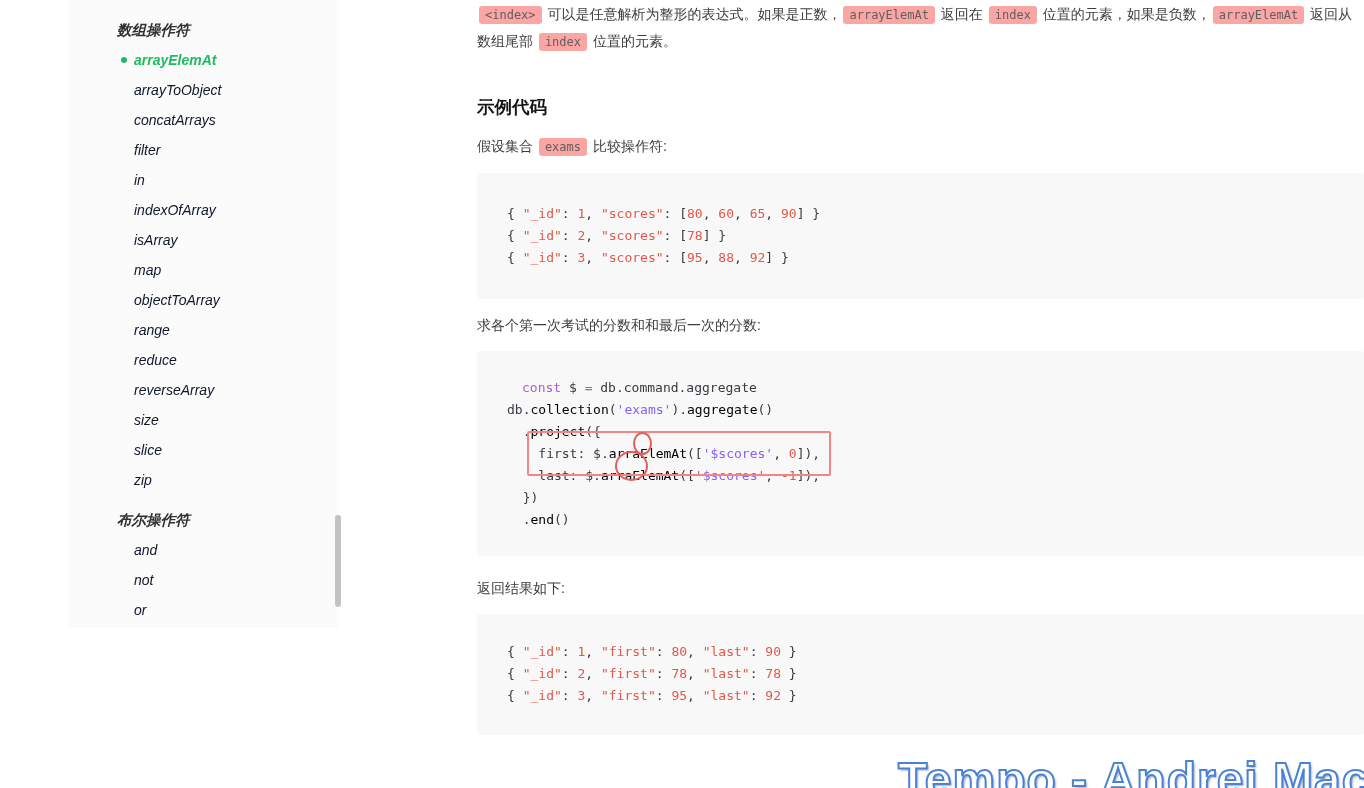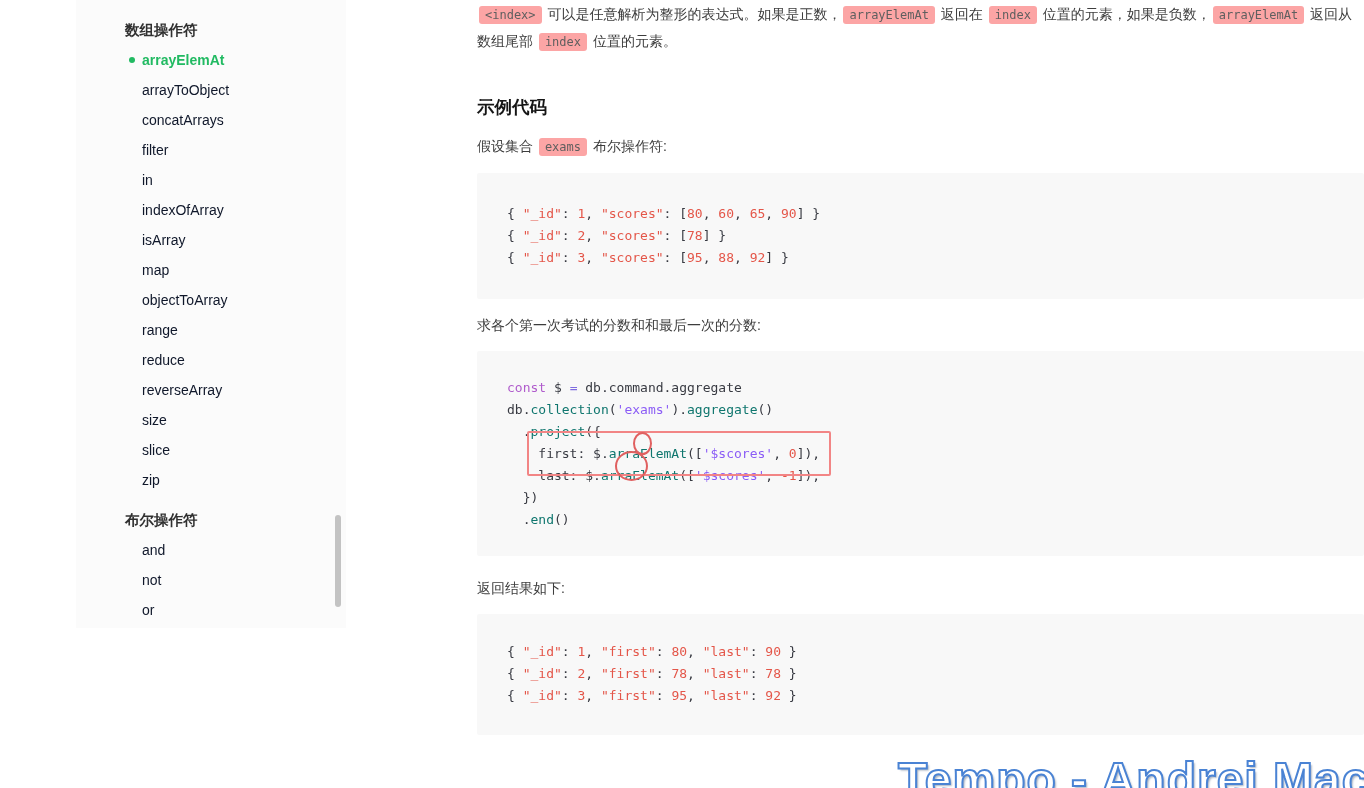--- a/index.html
+++ b/index.html
@@ -1,21 +1,21 @@
 <!DOCTYPE html>
 <html><head>
 <meta charset="utf-8">
 <style>
   * { margin:0; padding:0; box-sizing:border-box; }
   html,body { width:1364px; height:788px; overflow:hidden; background:#fff;
     font-family:"Liberation Sans","DejaVu Sans",sans-serif; }
 
   
-  .sidebar { position:absolute; left:76px; top:0; width:270px; height:628px;
-    background:#fbfbfb; overflow:hidden; }
+  .sidebar { position:absolute; left:68px; top:0; width:270px; height:628px;
+    background:#fbfbfb; overflow:hidden;font-style:italic; }
   .sb-heading { margin-top:10px; height:30px; line-height:30px; padding-left:49px;
     font-size:14.5px; font-weight:bold; color:#303030; }
   .sb-heading:first-child { margin-top:15px; }
   .sb-item { position:relative; display:block; height:30px; line-height:30px;
     padding-left:66px; font-size:14px; color:#0f172a; text-decoration:none; cursor:pointer; }
   .sb-item.active { color:#21ba62; font-weight:bold; }
   .sb-bullet { position:absolute; left:53px; top:12px; width:6px; height:6px;
     border-radius:50%; background:#21ba62; }
   .sb-scroll-thumb { position:absolute; left:335px; top:515px; width:6px; height:92px;
     background:#c3c3c3; border-radius:3px; }
@@ -35,22 +35,22 @@
   pre.code-block { background:#f8f8f8; border-radius:2px; margin-top:15px;
     padding:30px 30px; font-family:"DejaVu Sans Mono","Liberation Mono",monospace;
     font-size:13px; width:887px; }
   pre.cb2 { padding-top:26px; padding-bottom:25px; }
   pre.cb3 { padding-top:27px; padding-bottom:28px; }
   .cl { height:22px; line-height:22px; white-space:pre; }
   .tk-plain,.tk-pun { color:#383a42; }
   .tk-key  { color:#e45649; }
   .tk-num  { color:#e45649; }
   .tk-str  { color:#8b5cf6; }
-  .tk-fn   { color:#0f766e; }
-  .tk-kw   { color:#b05ccc; }
+  .tk-fn   { color:#000000; }
+  .tk-kw   { color:#b05ccc;margin-left:15px; }
   .tk-op   { color:#7f6ce0; }
 
   
   .anno-rect { position:absolute; left:527px; top:431px; width:304px; height:45px;
     border:2px solid #f28585; border-radius:2px; }
   .anno-ellipse { position:absolute; border:2px solid #e06060; border-radius:50%; }
   .anno-e1 { left:633px; top:432px; width:19px; height:23px; }
   .anno-e2 { left:615px; top:451px; width:33px; height:30px; }
 
   
@@ -89,21 +89,21 @@
       <a class="sb-item">gt</a>
       <a class="sb-item">gte</a>
       <a class="sb-item">lt</a>
     </nav>
 </aside>
 <div class="sb-scroll-thumb"></div>
 
 <main class="main">
   <p class="para p1"><code class="chip">&lt;index&gt;</code><span> 可以是任意解析为整形的表达式。如果是正数，</span><code class="chip">arrayElemAt</code><span> 返回在 </span><code class="chip">index</code><span> 位置的元素，如果是负数，</span><code class="chip">arrayElemAt</code><span> 返回从数组尾部 </span><code class="chip">index</code><span> 位置的元素。</span></p>
   <h2 class="section">示例代码</h2>
-  <p class="para tight p2"><span>假设集合 </span><code class="chip">exams</code><span> 布尔操作符:</span></p>
+  <p class="para tight p2"><span>假设集合 </span><code class="chip">exams</code><span> 比较操作符:</span></p>
   <pre class="code-block cb1"><div class="cl"><span class="tk-pun">{ </span><span class="tk-key">"_id"</span><span class="tk-pun">: </span><span class="tk-num">1</span><span class="tk-pun">, </span><span class="tk-key">"scores"</span><span class="tk-pun">: [</span><span class="tk-num">80</span><span class="tk-pun">, </span><span class="tk-num">60</span><span class="tk-pun">, </span><span class="tk-num">65</span><span class="tk-pun">, </span><span class="tk-num">90</span><span class="tk-pun">] }</span></div><div class="cl"><span class="tk-pun">{ </span><span class="tk-key">"_id"</span><span class="tk-pun">: </span><span class="tk-num">2</span><span class="tk-pun">, </span><span class="tk-key">"scores"</span><span class="tk-pun">: [</span><span class="tk-num">78</span><span class="tk-pun">] }</span></div><div class="cl"><span class="tk-pun">{ </span><span class="tk-key">"_id"</span><span class="tk-pun">: </span><span class="tk-num">3</span><span class="tk-pun">, </span><span class="tk-key">"scores"</span><span class="tk-pun">: [</span><span class="tk-num">95</span><span class="tk-pun">, </span><span class="tk-num">88</span><span class="tk-pun">, </span><span class="tk-num">92</span><span class="tk-pun">] }</span></div></pre>
   <p class="para tight p3"><span>求各个第一次考试的分数和和最后一次的分数:</span></p>
   <pre class="code-block cb2"><div class="cl"><span class="tk-kw">const</span><span class="tk-plain"> $ </span><span class="tk-op">=</span><span class="tk-plain"> db.command.aggregate</span></div><div class="cl"><span class="tk-plain">db.</span><span class="tk-fn">collection</span><span class="tk-pun">(</span><span class="tk-str">'exams'</span><span class="tk-pun">).</span><span class="tk-fn">aggregate</span><span class="tk-pun">()</span></div><div class="cl"><span class="tk-plain">  .</span><span class="tk-fn">project</span><span class="tk-pun">({</span></div><div class="cl"><span class="tk-plain">    first: $.</span><span class="tk-fn">arraElemAt</span><span class="tk-pun">([</span><span class="tk-str">'$scores'</span><span class="tk-pun">, </span><span class="tk-num">0</span><span class="tk-pun">]),</span></div><div class="cl"><span class="tk-plain">    last: $.</span><span class="tk-fn">arraElemAt</span><span class="tk-pun">([</span><span class="tk-str">'$scores'</span><span class="tk-pun">, </span><span class="tk-num">-1</span><span class="tk-pun">]),</span></div><div class="cl"><span class="tk-plain">  })</span></div><div class="cl"><span class="tk-plain">  .</span><span class="tk-fn">end</span><span class="tk-pun">()</span></div></pre>
   <p class="para tight p4"><span>返回结果如下:</span></p>
   <pre class="code-block cb3"><div class="cl"><span class="tk-pun">{ </span><span class="tk-key">"_id"</span><span class="tk-pun">: </span><span class="tk-num">1</span><span class="tk-pun">, </span><span class="tk-key">"first"</span><span class="tk-pun">: </span><span class="tk-num">80</span><span class="tk-pun">, </span><span class="tk-key">"last"</span><span class="tk-pun">: </span><span class="tk-num">90</span><span class="tk-pun"> }</span></div><div class="cl"><span class="tk-pun">{ </span><span class="tk-key">"_id"</span><span class="tk-pun">: </span><span class="tk-num">2</span><span class="tk-pun">, </span><span class="tk-key">"first"</span><span class="tk-pun">: </span><span class="tk-num">78</span><span class="tk-pun">, </span><span class="tk-key">"last"</span><span class="tk-pun">: </span><span class="tk-num">78</span><span class="tk-pun"> }</span></div><div class="cl"><span class="tk-pun">{ </span><span class="tk-key">"_id"</span><span class="tk-pun">: </span><span class="tk-num">3</span><span class="tk-pun">, </span><span class="tk-key">"first"</span><span class="tk-pun">: </span><span class="tk-num">95</span><span class="tk-pun">, </span><span class="tk-key">"last"</span><span class="tk-pun">: </span><span class="tk-num">92</span><span class="tk-pun"> }</span></div></pre>
 </main>
 
 <div class="anno-rect"></div>
 <div class="anno-ellipse anno-e1"></div>
 <div class="anno-ellipse anno-e2"></div>

